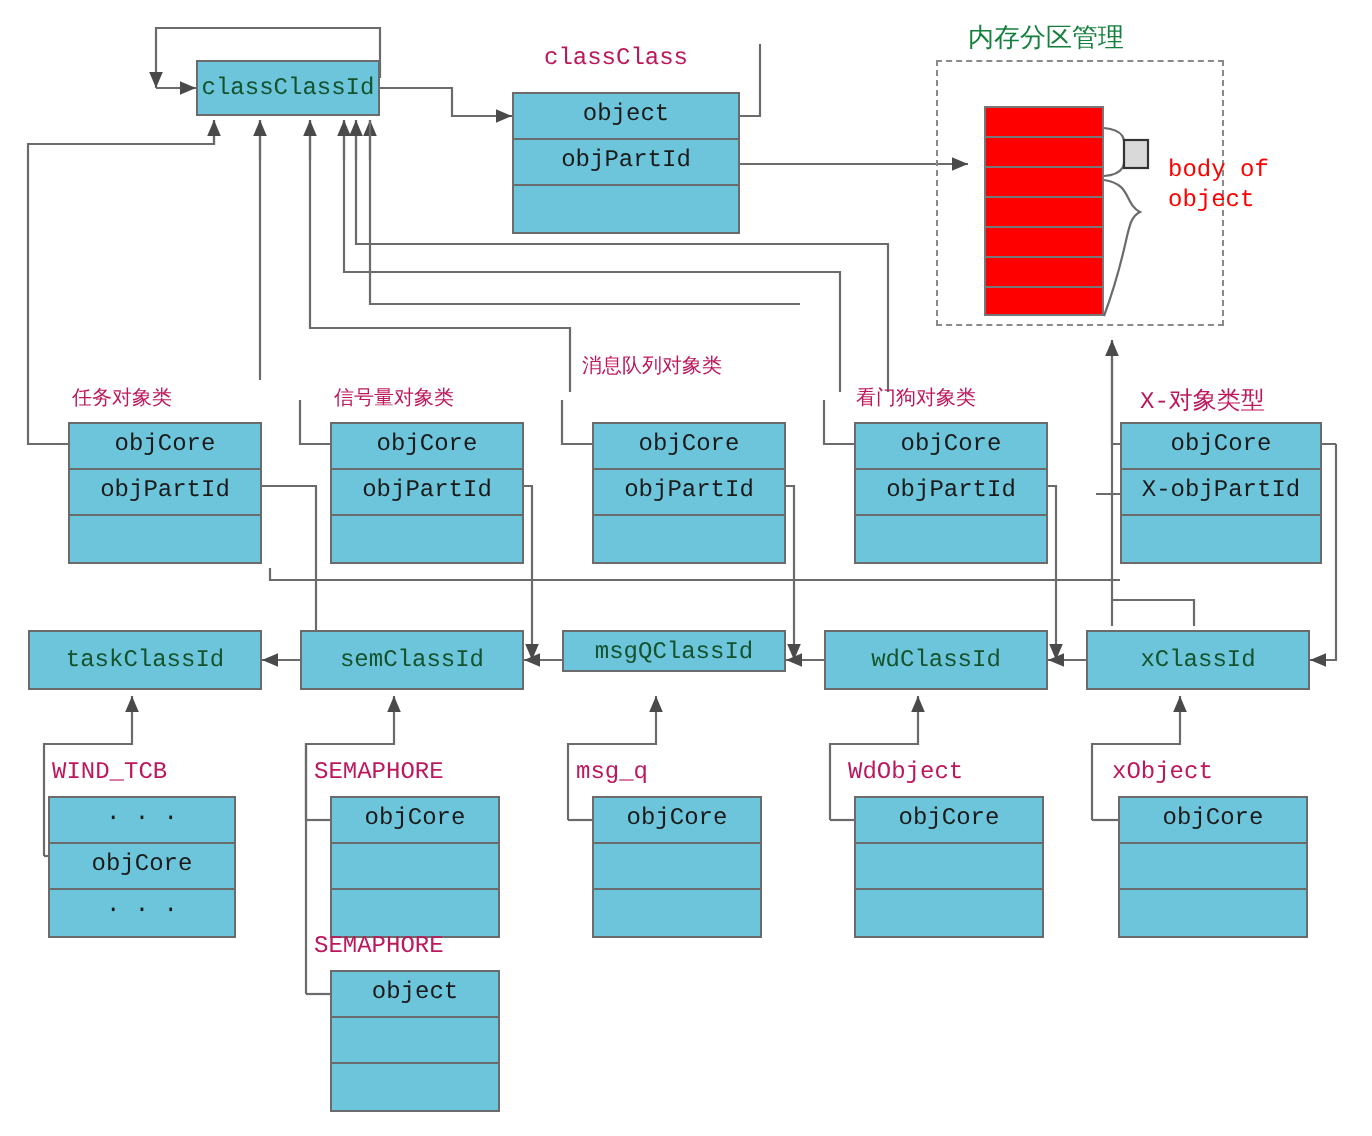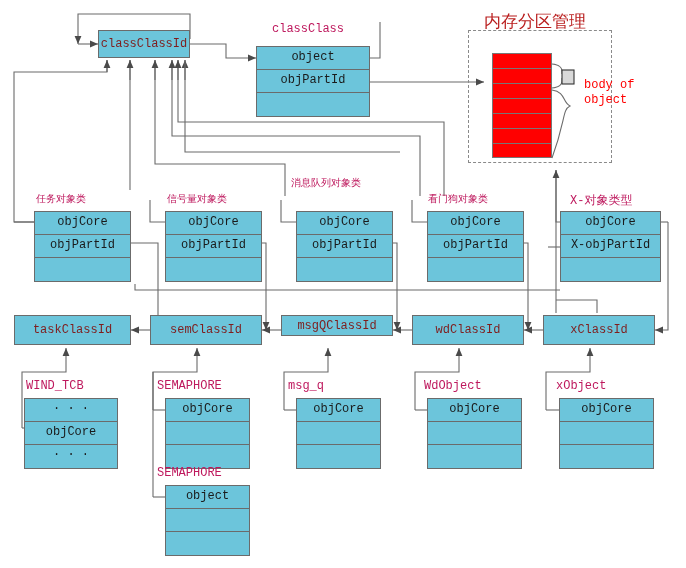--- a/index.html
+++ b/index.html
@@ -10,29 +10,29 @@
   svg#wires{position:absolute;left:0;top:0;width:686px;height:568px;}
 
   .klass{position:absolute;box-sizing:border-box;border:1px solid #6b6b6b;
          background:#6cc5db;}
   .krow{box-sizing:border-box;height:23px;line-height:21px;text-align:center;
         font-size:12px;color:#1a1a1a;border-bottom:1px solid #6b6b6b;
         background:#6cc5db;overflow:hidden;white-space:nowrap;}
   .krow.last{border-bottom:none;}
 
   .idbox{position:absolute;box-sizing:border-box;border:1px solid #6b6b6b;
-         background:#6cc5db;font-size:12px;color:#7f1d1d;
+         background:#6cc5db;font-size:12px;color:#14532d;
          display:flex;align-items:center;justify-content:center;}
 
   .cap{position:absolute;font-size:12px;color:#be185d;white-space:nowrap;}
   .cap.cn{font-family:"DejaVu Sans","Liberation Sans",sans-serif;font-size:10px;}
 
   .memwrap{position:absolute;box-sizing:border-box;
            border:1px dashed #8a8a8a;background:transparent;}
-  .memtitle{position:absolute;color:#b91c1c;font-size:17px;white-space:nowrap;
+  .memtitle{position:absolute;color:#15803d;font-size:13px;white-space:nowrap;
             font-family:Liberation Sans, sans-serif;}
   .redblk{position:absolute;box-sizing:border-box;border:1px solid #777;
           background:#ff0000;}
   .redline{position:absolute;height:1px;background:#777;left:0;right:0;}
   .bodylbl{position:absolute;color:#ff0000;font-size:12px;line-height:15px;
            white-space:nowrap;}
 </style>
 </head>
 <body>
 

